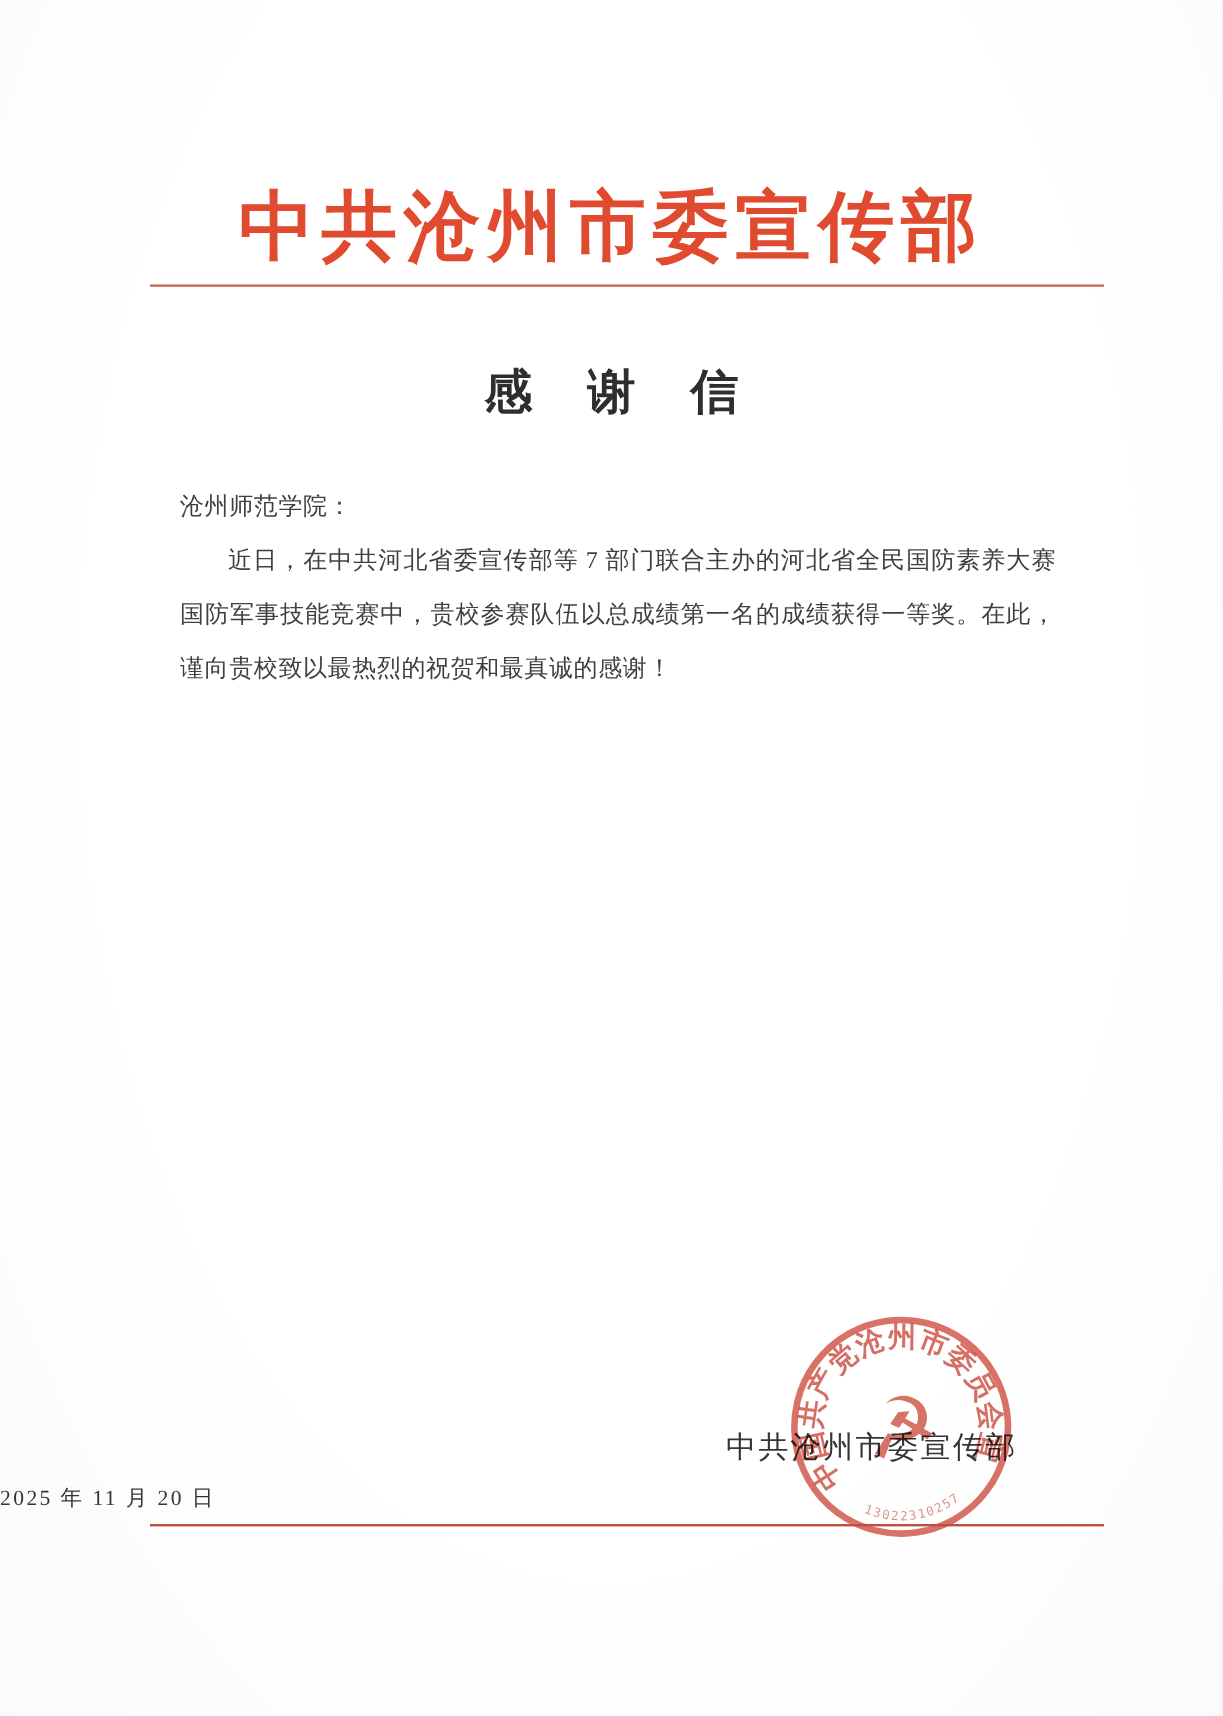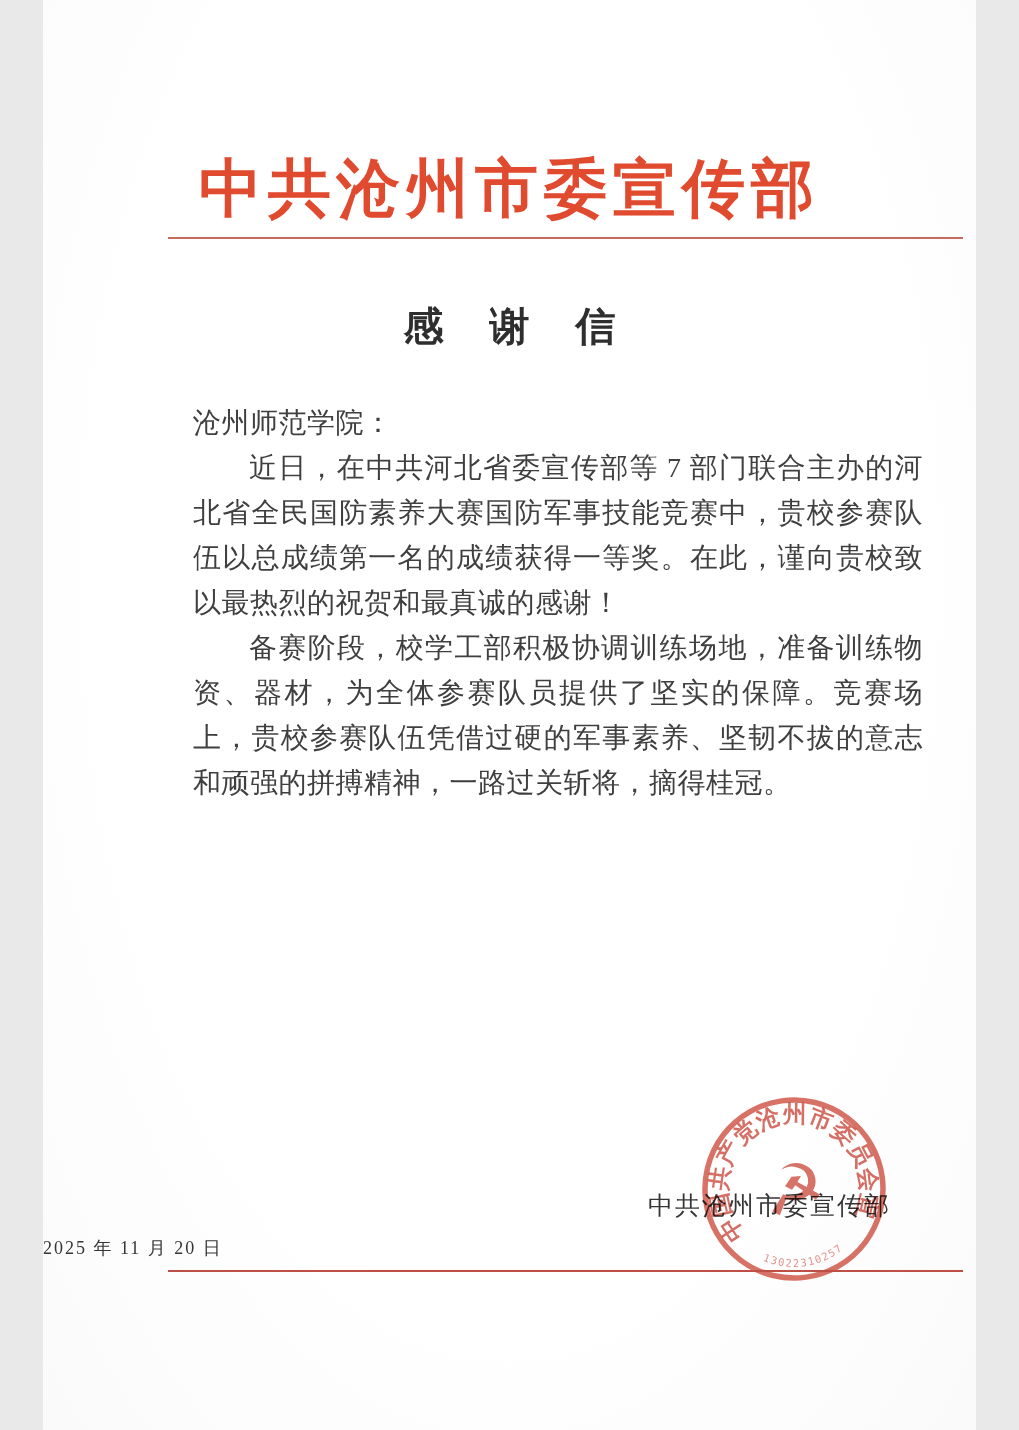--- a/index.html
+++ b/index.html
@@ -2,21 +2,21 @@
 <html lang="zh"><head>
 <meta charset="utf-8">
 <style>
   html,body{margin:0;padding:0;}
   body{
     background:#e9e9e9;
     font-family:"Liberation Serif","DejaVu Serif",serif;
   }
   .page{
     position:relative;
-    width:933px;height:1430px;
+    width:1019px;height:1430px;
     margin:0 auto;
     background:radial-gradient(ellipse at 50% 40%, #ffffff 60%, #fbfafa 100%);
     overflow:hidden;
     color:#3d3d3d;
   }
   .letterhead-title{
     position:absolute;top:146px;left:0;width:100%;
     text-align:center;
     font-size:63px;font-weight:bold;
     letter-spacing:6px;
@@ -34,21 +34,21 @@
     text-align:center;
     font-size:40px;font-weight:600;
     letter-spacing:18px;
     text-indent:18px; 
     color:#2e2e2e;
     margin:0;
     white-space:nowrap;
   }
   .letter-body{
     position:absolute;top:400px;left:150px;width:730px;
-    font-size:28px;line-height:45px;
+    font-size:20px;line-height:45px;
     letter-spacing:0.5px;
     text-align:justify;
     color:#3f3f3f;
   }
   .letter-body p{margin:0;}
   .letter-body p.para{text-indent:2em;}
   .signature-line{
     position:absolute;top:1189px;left:0;width:848px;
     text-align:right;
     font-size:25px;letter-spacing:2px;
@@ -93,21 +93,20 @@
 
   <h1 class="letterhead-title">中共沧州市委宣传部</h1>
 
   <div class="rule rule-top"></div>
 
   <h2 class="letter-title">感 谢 信</h2>
 
   <div class="letter-body">
     <p class="salutation">沧州师范学院：</p>
     <p class="para">近日，在中共河北省委宣传部等 7 部门联合主办的河北省全民国防素养大赛国防军事技能竞赛中，贵校参赛队伍以总成绩第一名的成绩获得一等奖。在此，谨向贵校致以最热烈的祝贺和最真诚的感谢！</p>
-    <p class="para">备赛阶段，校学工部积极协调训练场地，准备训练物资、器材，为全体参赛队员提供了坚实的保障。竞赛场上，贵校参赛队伍凭借过硬的军事素养、坚韧不拔的意志和顽强的拼搏精神，一路过关斩将，摘得桂冠。</p>
   </div>
 
   <div class="signature-line">中共沧州市委宣传部</div>
 
   <div class="date-line">2025 年 11 月 20 日</div>
 
   <svg class="seal" viewBox="0 0 234 234" aria-hidden="true">
     <g transform="rotate(-8 117 117)">
       <circle class="ring" cx="117" cy="117" r="89"></circle>
       <defs>

